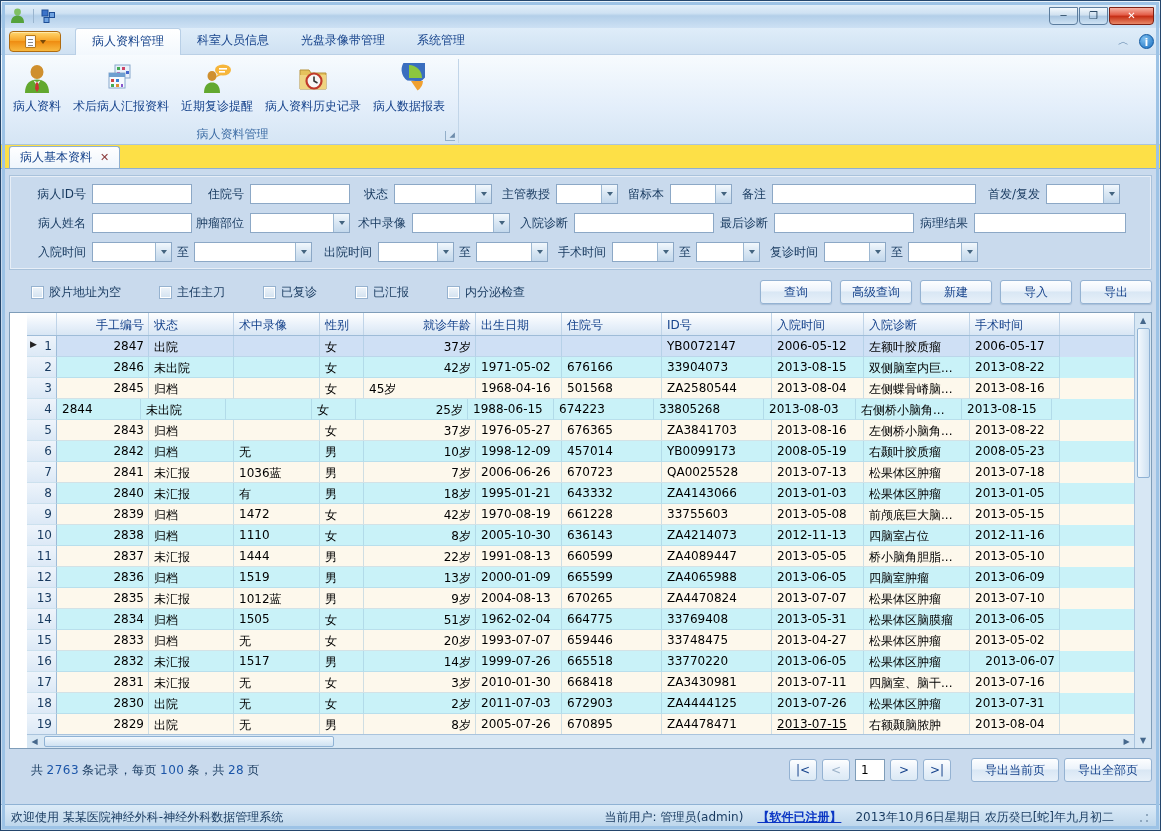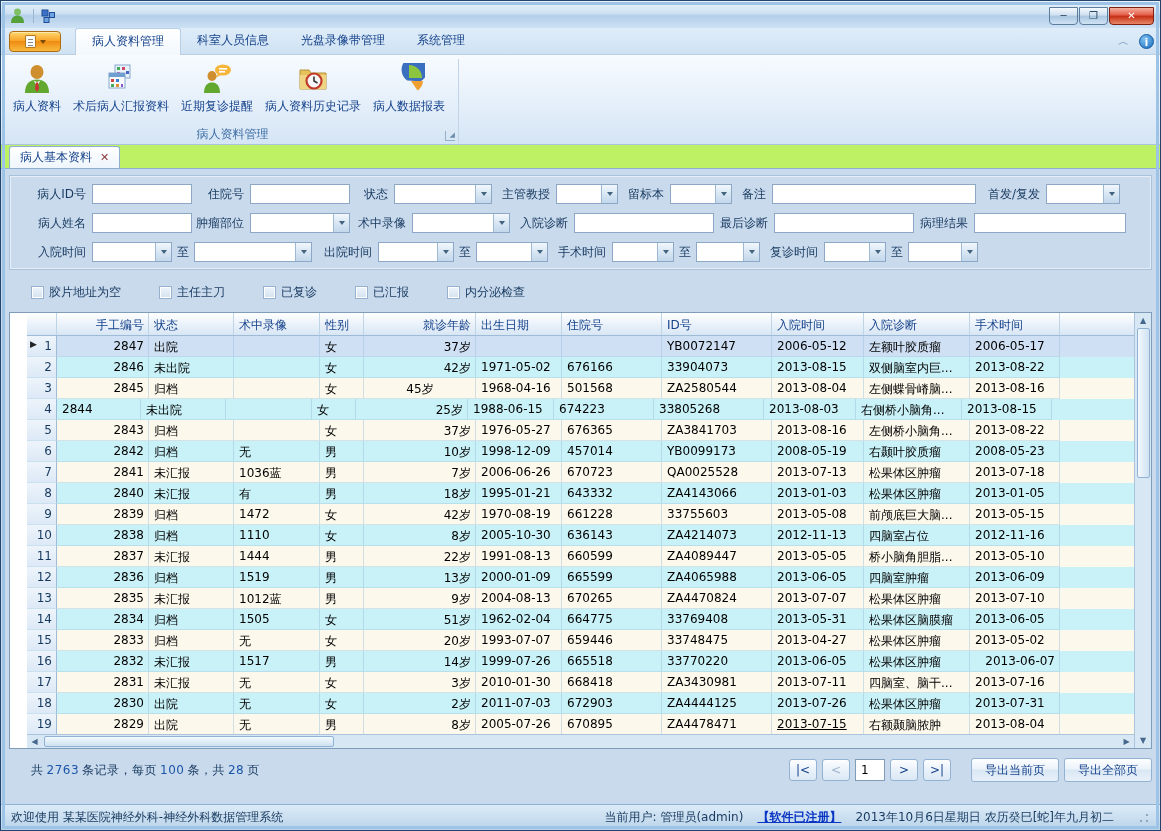--- a/index.html
+++ b/index.html
@@ -47,21 +47,21 @@
   .ritems { flex:1; display:flex; align-items:flex-start; padding-top:2px; }
   .ritem { display:flex; flex-direction:column; align-items:center; padding:2px 6px; gap:3px; }
   .ritem svg { width:32px; height:32px; }
   .ritem .rlabel { color:#15428b; font-size:12px; white-space:nowrap; }
   .rgroup-cap { height:17px; display:flex; align-items:center; justify-content:center; color:#3f6ea6;
     font-size:12px; position:relative; }
   .launcher { position:absolute; right:3px; bottom:2px; width:10px; height:10px; border:1px solid #93afc9;
     border-top:none; border-right:none; color:#6d8cab; font-size:7px; line-height:8px; text-align:right; }
 
   
-  .doctabs { height:24px; background:#bef264; border-bottom:1px solid #8fafd0; display:flex;
+  .doctabs { height:24px; background:#fde047; border-bottom:1px solid #8fafd0; display:flex;
     align-items:flex-end; padding-left:8px; }
   .doctab { height:22px; background:linear-gradient(#ffffff,#eef5fc); border:1px solid #8fafd0; border-bottom:none;
     border-radius:3px 3px 0 0; display:flex; align-items:center; gap:8px; padding:0 10px; color:#15428b; }
   .doctab .x { color:#8b3a3a; font-weight:bold; font-size:11px; }
 
   
   .content { flex:1; display:flex; flex-direction:column; padding:0 8px; background:#c9daed; min-height:0; }
   .search-panel { margin-top:6px; border:1px solid #a9c2db; box-shadow:inset 0 0 0 1px rgba(255,255,255,.55);
     padding:7px 6px 6px 6px; }
   .srow { display:flex; align-items:center; height:22px; margin-bottom:7px; }
@@ -362,20 +362,27 @@
           </span>
           <span class="chk">
             <span class="chkbox"></span>
             <span class="chklabel">已汇报</span>
           </span>
           <span class="chk">
             <span class="chkbox"></span>
             <span class="chklabel">内分泌检查</span>
           </span>
         </span>
+      <span class="btn-row" id="btn-container">
+          <span class="abtn">查询</span>
+          <span class="abtn">高级查询</span>
+          <span class="abtn">新建</span>
+          <span class="abtn">导入</span>
+          <span class="abtn">导出</span>
+        </span>
     </div>
 
     <div class="grid-wrap">
       <div class="grid-main">
         <div class="thead" id="thead">
             <div class="th" style="width: 30px;"></div>
             <div class="th" style="width: 92px; text-align: right;">手工编号</div>
             <div class="th" style="width: 85px;">状态</div>
             <div class="th" style="width: 86px;">术中录像</div>
             <div class="th" style="width: 44px;">性别</div>
@@ -415,21 +422,21 @@
               <div class="td" style="width: 92px;">2013-08-15</div>
               <div class="td" style="width: 106px;">双侧脑室内巨...</div>
               <div class="td" style="width: 90px;">2013-08-22</div>
             </div>
             <div class="tr odd">
               <div class="td rowhdr" style="width: 30px;"><span>3</span></div>
               <div class="td" style="width: 92px; text-align: right;">2845</div>
               <div class="td" style="width: 85px;">归档</div>
               <div class="td" style="width: 86px;"></div>
               <div class="td" style="width: 44px;">女</div>
-              <div class="td" style="width: 112px; text-align: center;">45岁</div>
+              <div class="td" style="width: 112px; text-align: left;">45岁</div>
               <div class="td" style="width: 86px;">1968-04-16</div>
               <div class="td" style="width: 100px;">501568</div>
               <div class="td" style="width: 110px;">ZA2580544</div>
               <div class="td" style="width: 92px;">2013-08-04</div>
               <div class="td" style="width: 106px;">左侧蝶骨嵴脑...</div>
               <div class="td" style="width: 90px;">2013-08-16</div>
             </div>
             <div class="tr even">
               <div class="td rowhdr" style="width: 30px;"><span>4</span></div>
               <div class="td" style="width: 84px; text-align: left;">2844</div>

